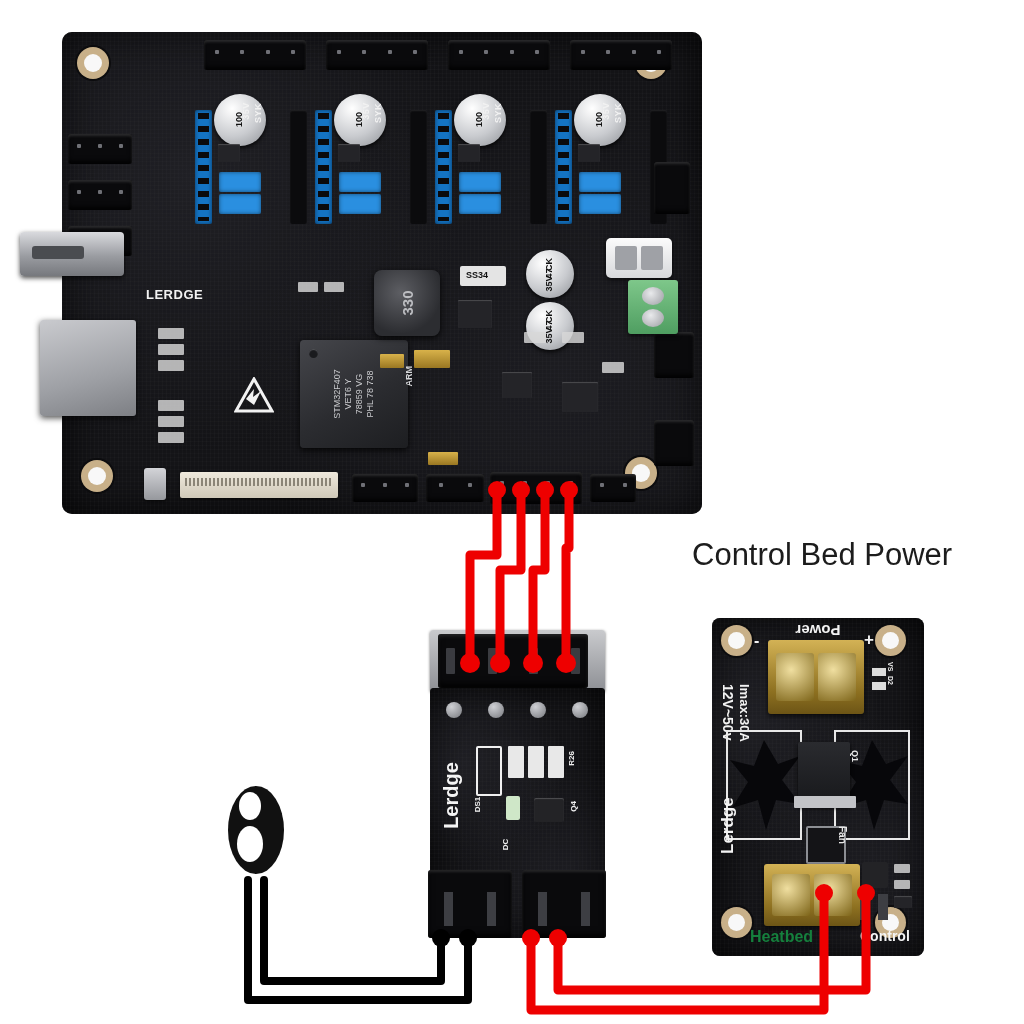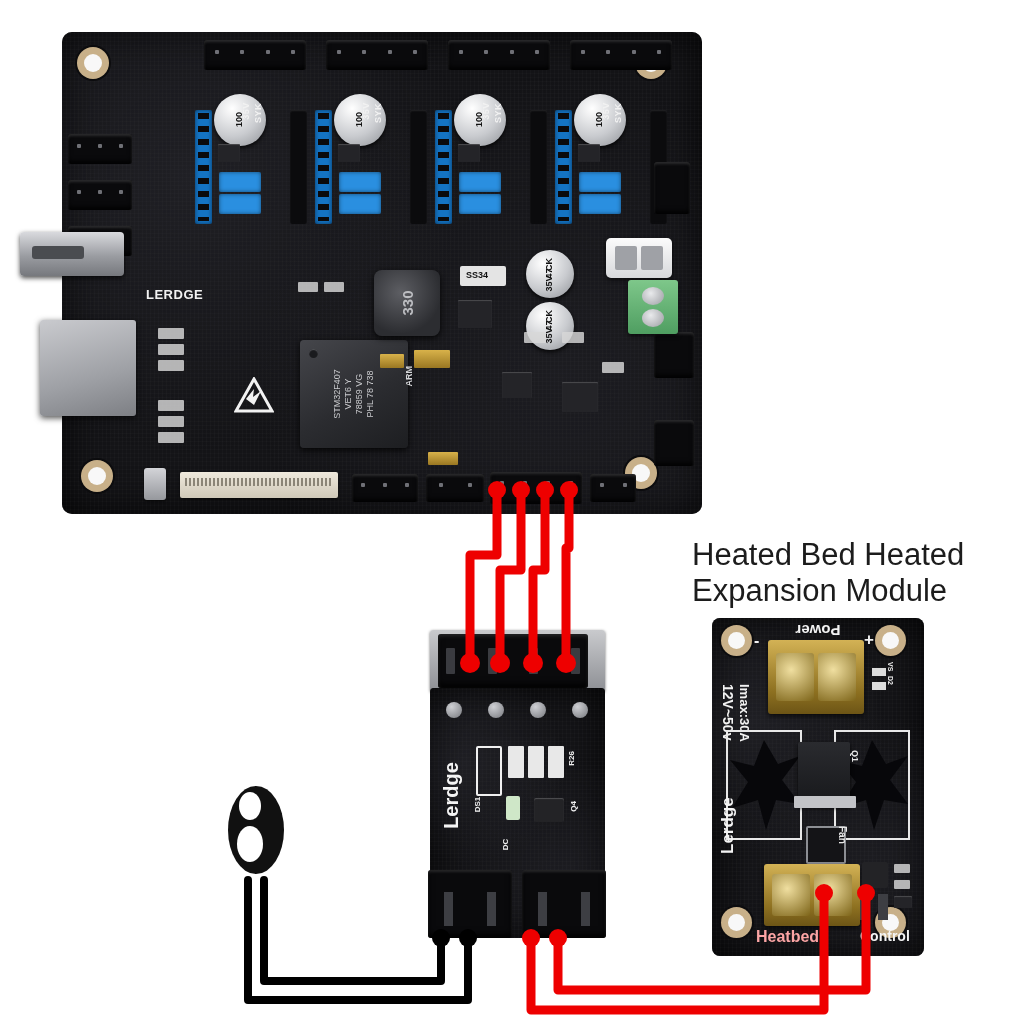--- a/index.html
+++ b/index.html
@@ -396,21 +396,21 @@
 
     <div style="position:absolute;left:52px;top:246px;width:96px;height:62px;border-radius:3px;
                 background:linear-gradient(180deg,#d3b255,#8d7020 70%,#6d5516);box-shadow:0 2px 5px rgba(0,0,0,.7);display:flex;gap:4px;align-items:center;justify-content:center;">
       <div style="width:38px;height:42px;border-radius:3px;background:radial-gradient(circle at 40% 35%,#f0dfa0,#7d6418);"></div>
       <div style="width:38px;height:42px;border-radius:3px;background:radial-gradient(circle at 40% 35%,#f0dfa0,#7d6418);"></div>
     </div>
 
     <div style="position:absolute;left:6px;top:236px;color:#f4f4f4;font-size:17px;font-weight:bold;
                 transform:rotate(-90deg);transform-origin:left top;font-family:'Liberation Sans',sans-serif;">Lerdge</div>
 
-    <div style="position:absolute;left:44px;top:310px;color:#fca5a5;font-size:16px;font-weight:bold;font-family:'Liberation Sans',sans-serif;">Heatbed</div>
+    <div style="position:absolute;left:38px;top:310px;color:#15803d;font-size:16px;font-weight:bold;font-family:'Liberation Sans',sans-serif;">Heatbed</div>
     <div style="position:absolute;left:148px;top:310px;color:#f4f4f4;font-size:14px;font-weight:bold;font-family:'Liberation Sans',sans-serif;">Control</div>
 
     <div style="position:absolute;left:150px;top:244px;width:26px;height:26px;background:#232326;border-radius:2px;"></div>
     <div class="smd" style="left:182px;top:246px;width:16px;height:9px;"></div>
     <div class="smd" style="left:182px;top:262px;width:16px;height:9px;"></div>
     <div class="smdk" style="left:182px;top:278px;width:18px;height:12px;"></div>
     <div style="position:absolute;left:148px;top:276px;width:10px;height:26px;background:#3d3e43;"></div>
     <div style="position:absolute;left:166px;top:276px;width:10px;height:26px;background:#3d3e43;"></div>
   </div>
 
@@ -444,18 +444,17 @@
 
     <path d="M531 938 L531 1010 L824 1010 L824 890" fill="none" stroke="#ee0000" stroke-width="9" stroke-linecap="round" stroke-linejoin="round"></path>
     <path d="M558 938 L558 990 L866 990 L866 890" fill="none" stroke="#ee0000" stroke-width="9" stroke-linecap="round" stroke-linejoin="round"></path>
     <circle cx="531" cy="938" r="9" fill="#ee0000"></circle>
     <circle cx="558" cy="938" r="9" fill="#ee0000"></circle>
     <circle cx="824" cy="893" r="9" fill="#ee0000"></circle>
     <circle cx="866" cy="893" r="9" fill="#ee0000"></circle>
   </svg>
 
   <div class="bigLabel" style="left:692px;top:537px;width:310px;">
-    <div>Heated Bed Heated</div>
-    <div>Expansion Module</div>
+    <div>Control Bed Power</div>
   </div>
 
 
 </div>
 
 </body></html>

